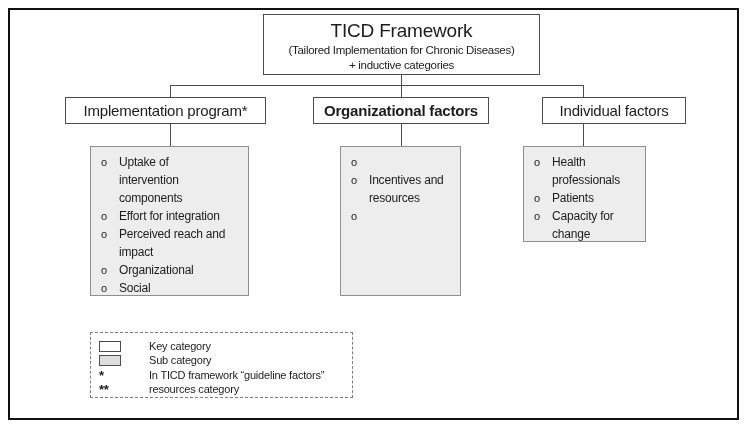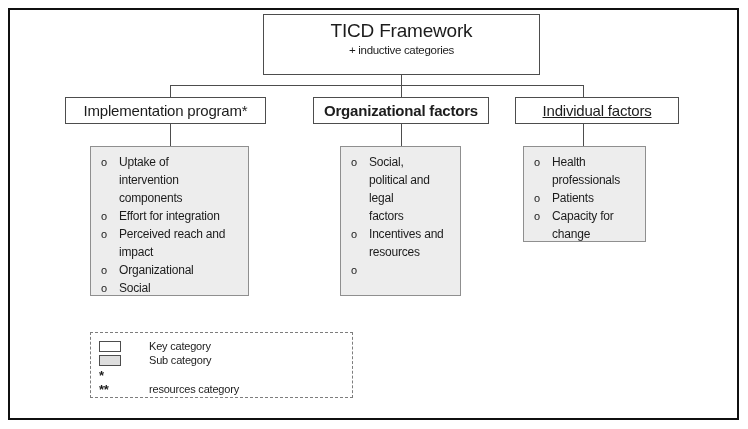--- a/index.html
+++ b/index.html
@@ -53,21 +53,21 @@
     border: 1px solid #4d4d4d;
     background: #ffffff;
     text-align: center;
     font-size: 15px;
     letter-spacing: -0.2px;
     line-height: 25px;
     white-space: nowrap;
   }
   .cat-impl { left: 65px;  width: 201px; }
   .cat-org  { left: 313px; width: 176px; font-weight: bold; }
-  .cat-ind  { left: 515px; width: 164px; text-decoration: underline; }
+  .cat-ind  { left: 542px; width: 144px; }
   .sub-box {
     position: absolute;
     background: #ededed;
     border: 1px solid #8f8f8f;
     padding: 6px 4px 0 8px;
   }
   .sub-impl { left: 90px;  top: 146px; width: 159px; height: 150px; }
   .sub-org  { left: 340px; top: 146px; width: 121px; height: 150px; }
   .sub-ind  { left: 523px; top: 146px; width: 123px; height: 96px;  }
   .sub-box ul { list-style: none; }
@@ -128,20 +128,21 @@
   <div class="line" style="left:170px; top:85px;  width:414px; height:1px;"></div>
   <div class="line" style="left:170px; top:85px;  width:1px; height:12px;"></div>
   <div class="line" style="left:401px; top:85px;  width:1px; height:12px;"></div>
   <div class="line" style="left:583px; top:85px;  width:1px; height:12px;"></div>
   <div class="line" style="left:170px; top:124px; width:1px; height:22px;"></div>
   <div class="line" style="left:401px; top:124px; width:1px; height:22px;"></div>
   <div class="line" style="left:583px; top:124px; width:1px; height:22px;"></div>
 
   <div class="root-box">
     <div class="root-title">TICD Framework</div>
+    <div class="root-subtitle">(Tailored Implementation for Chronic Diseases)</div>
     <div class="root-subtitle">+ inductive categories</div>
   </div>
 
   <div class="cat-box cat-impl">Implementation program*</div>
   <div class="cat-box cat-org">Organizational factors</div>
   <div class="cat-box cat-ind">Individual factors</div>
 
   <div class="sub-box sub-impl">
     <ul>
       <li>
@@ -167,24 +168,20 @@
           <span class="bullet">o</span>
           <span class="li-text">Social</span>
         </li>
     </ul>
   </div>
 
   <div class="sub-box sub-org">
     <ul>
       <li>
           <span class="bullet">o</span>
-          <span class="li-text">Social,
-political and
-legal
-factors</span>
         </li>
       <li>
           <span class="bullet">o</span>
           <span class="li-text">Incentives and
 resources</span>
         </li>
       <li>
           <span class="bullet">o</span>
         </li>
     </ul>
@@ -219,20 +216,21 @@
     <div class="legend-row">
       <span class="legend-symbol">
           <span class="swatch swatch-gray"></span>
         </span>
       <span class="legend-label">Sub category</span>
     </div>
     <div class="legend-row">
       <span class="legend-symbol">
           <span class="asterisk">*</span>
         </span>
+      <span class="legend-label">In TICD framework “guideline factors”</span>
     </div>
     <div class="legend-row">
       <span class="legend-symbol">
           <span class="asterisk">**</span>
         </span>
       <span class="legend-label">resources category</span>
     </div>
   </div>
 </div>
 

